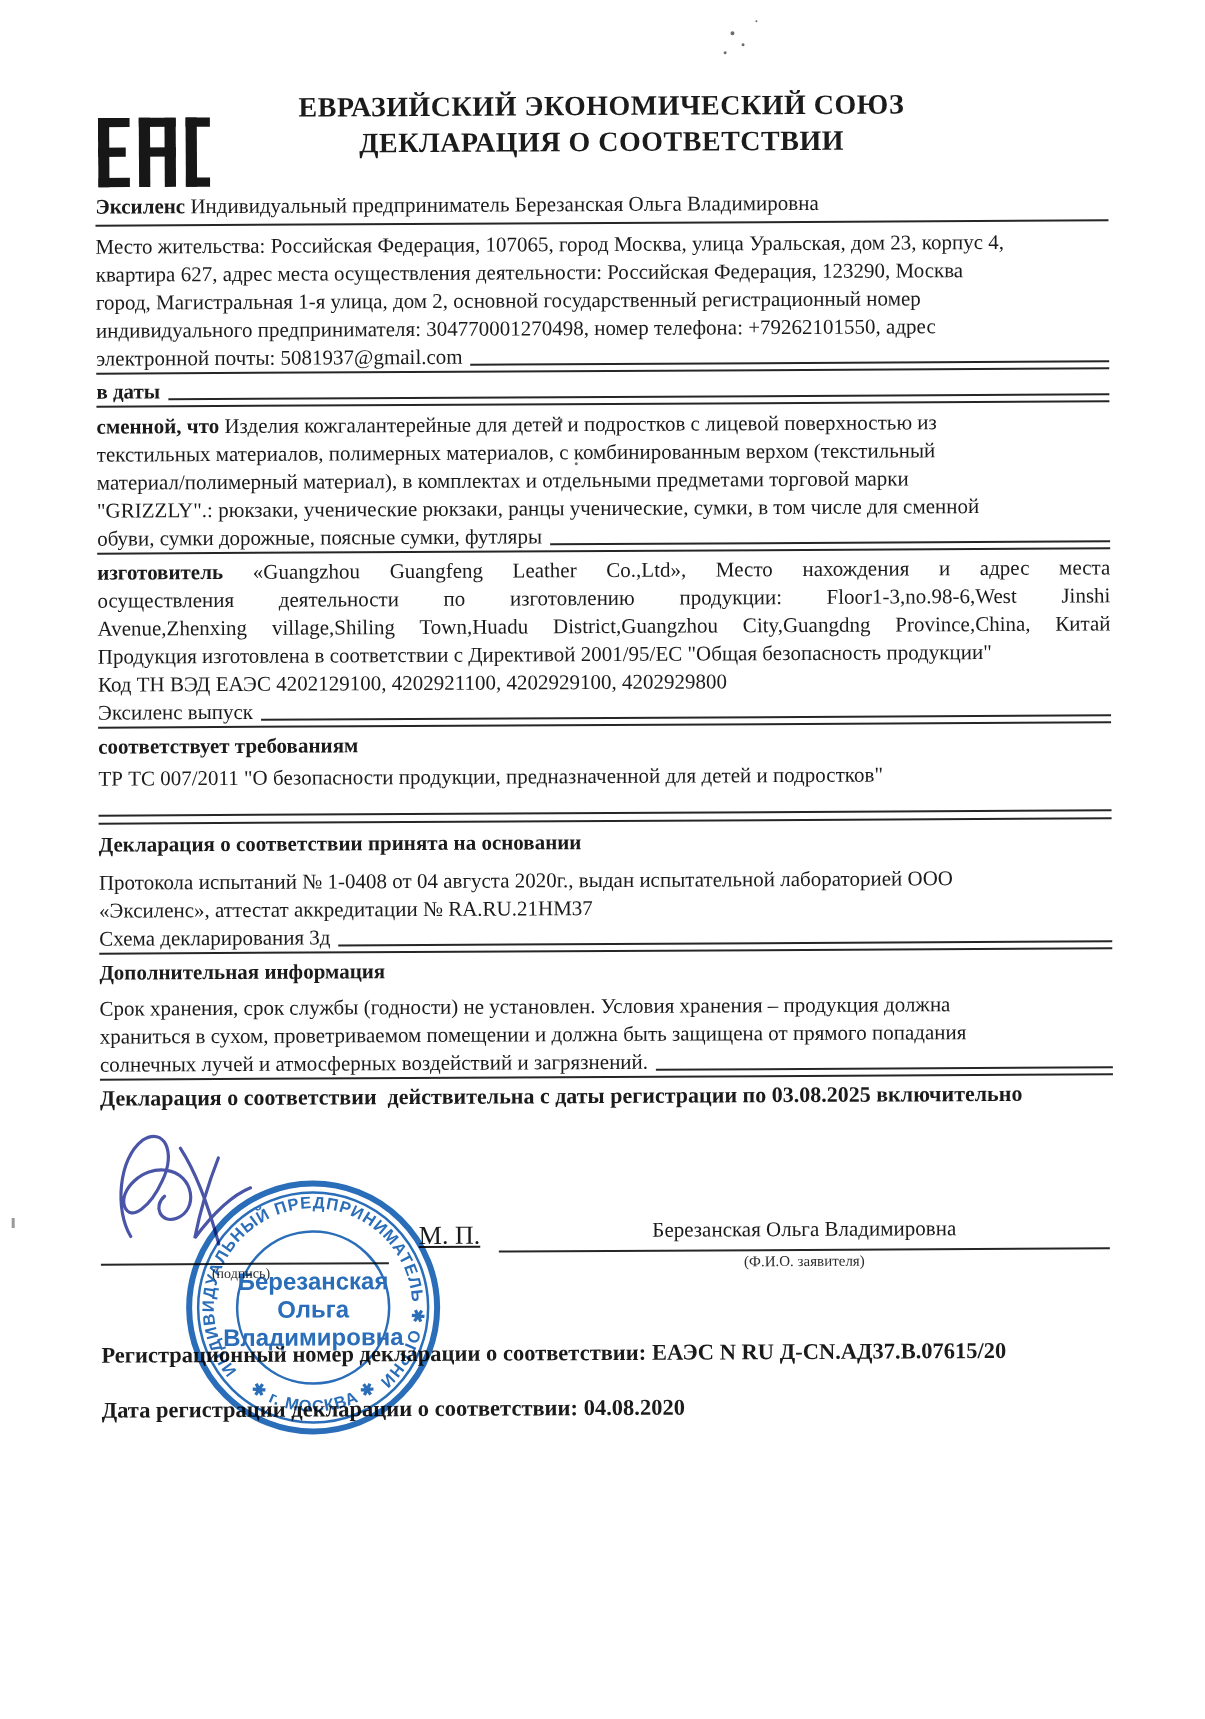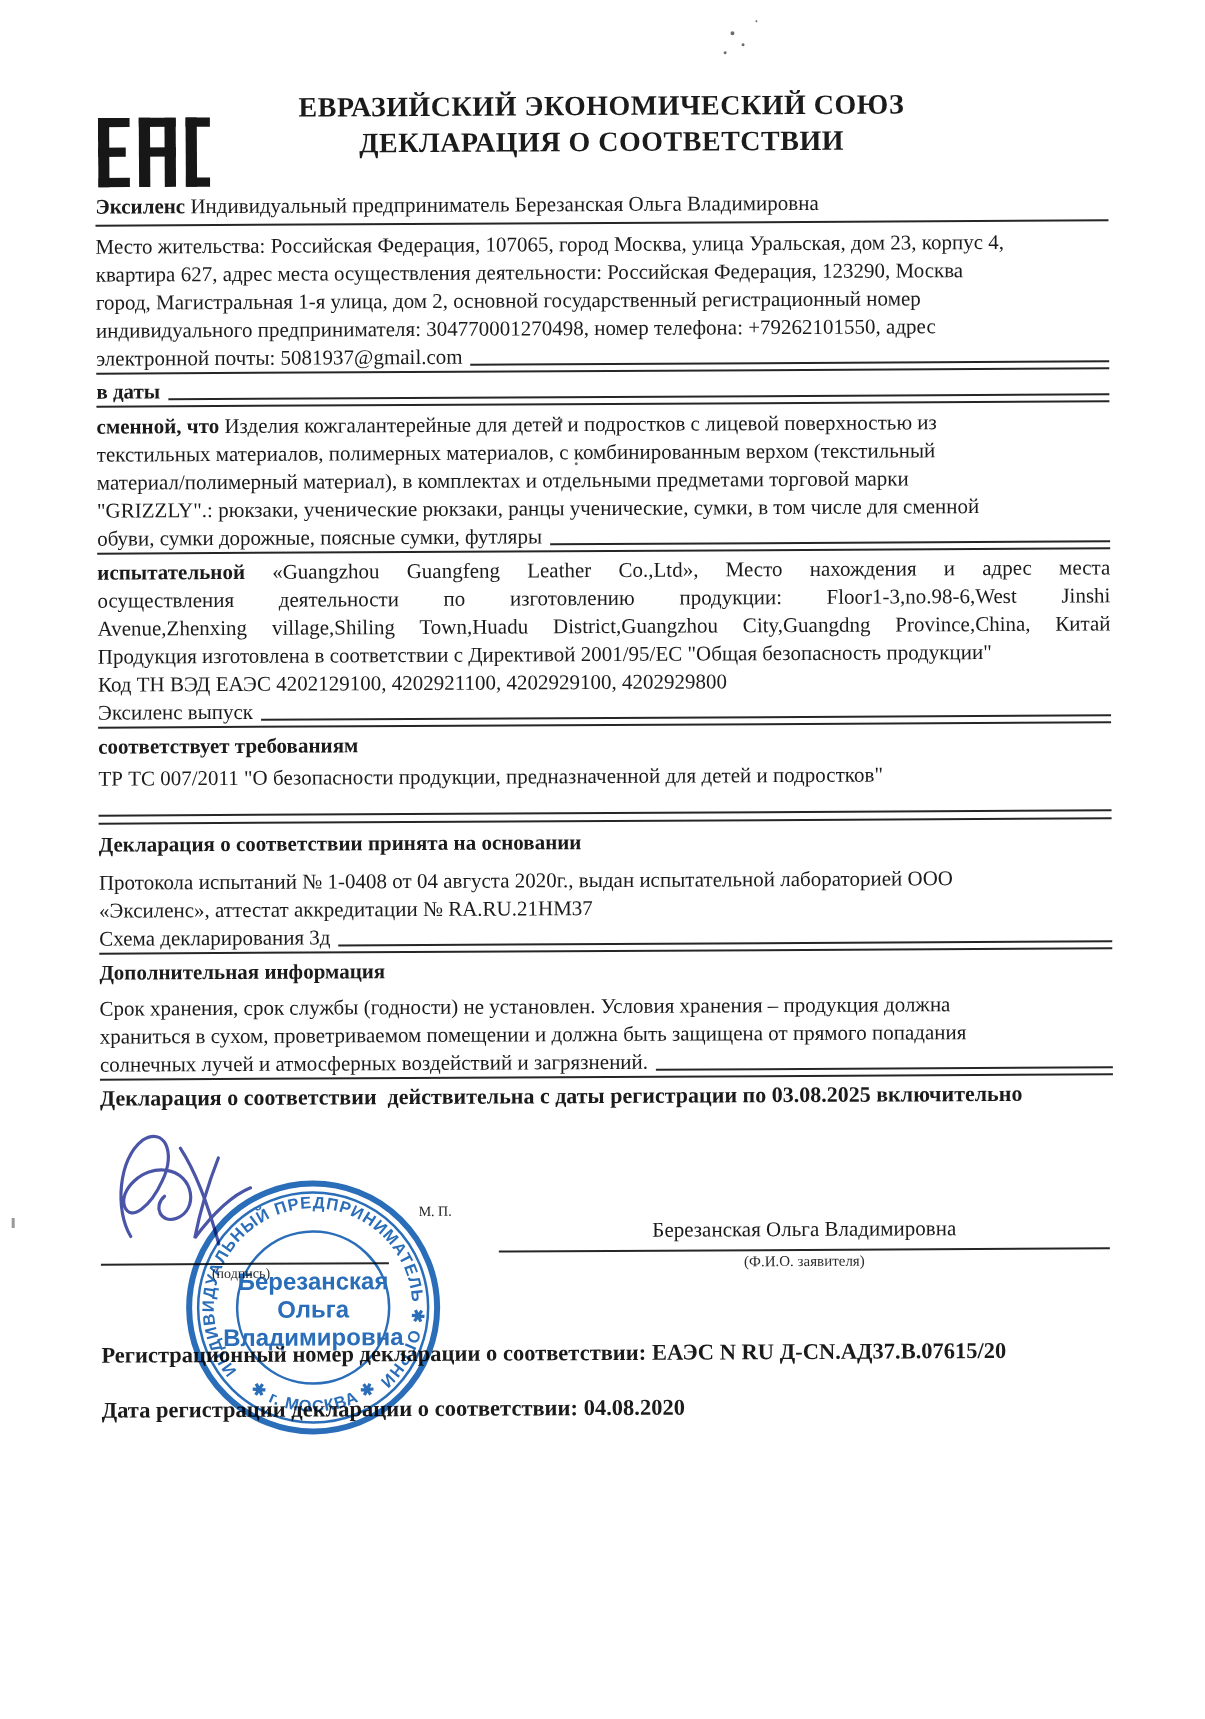--- a/index.html
+++ b/index.html
@@ -22,21 +22,21 @@
   .rule { border-top:2px solid #262626; height:0; }
   .tailrow { display:flex; align-items:flex-end; }
   .tail { flex:1; border-bottom:2px solid #262626; margin:0 0 5px 8px; }
   .just { text-align:justify; text-align-last:justify; }
   .gap2 { height:6px; }
 
   
   .sig-area { position:relative; height:172px; margin-top:14px; }
   .sig-line { position:absolute; left:0; top:137px; width:288px; border-top:2px solid #262626; }
   .sig-caption { position:absolute; left:35px; top:140px; width:210px; text-align:center; font-size:14px; color:#2b2b2b; }
-  .mp { position:absolute; left:318px; top:79px; font-size:14px; }
+  .mp { position:absolute; left:318px; top:96px; font-size:26px;text-decoration:underline; }
   .fio-wrap { position:absolute; left:398px; right:4px; top:94px; text-align:center; }
   .fio-name { font-size:21px; }
   .fio-line { border-bottom:2px solid #262626; margin-top:7px; }
   .fio-caption { font-size:15px; margin-top:2px; color:#2b2b2b; }
   .stamp { position:absolute; left:78px; top:48px; z-index:5; mix-blend-mode:multiply; }
   .sign-svg { position:absolute; left:2px; top:-8px; z-index:6; mix-blend-mode:multiply; }
 
   .reg-line { font-size:22.5px; font-weight:bold; margin-top:44px; }
   .reg-line.second { margin-top:29px; }
   .prewrap { white-space:pre-wrap; }
@@ -114,21 +114,21 @@
       <div class="row">"GRIZZLY".: рюкзаки, ученические рюкзаки, ранцы ученические, сумки, в том числе для сменной</div>
       <div class="row tailrow">
         <span>обуви, сумки дорожные, поясные сумки, футляры</span>
         <div class="tail"></div>
       </div>
     </div>
     <div class="rule"></div>
 
     <div style="margin-top:4px;">
       <div class="row just">
-        <span class="b">испытательной</span>
+        <span class="b">изготовитель</span>
         <span>«Guangzhou Guangfeng Leather Co.,Ltd», Место нахождения и адрес места</span>
       </div>
       <div class="row just">осуществления деятельности по изготовлению продукции: Floor1-3,no.98-6,West Jinshi</div>
       <div class="row just">Avenue,Zhenxing village,Shiling Town,Huadu District,Guangzhou City,Guangdng Province,China, Китай</div>
       <div class="row">Продукция изготовлена в соответствии с Директивой 2001/95/ЕС "Общая безопасность продукции"</div>
       <div class="row">Код ТН ВЭД ЕАЭС 4202129100, 4202921100, 4202929100, 4202929800</div>
       <div class="row tailrow">
         <span>Эксиленс выпуск</span>
         <div class="tail"></div>
       </div>

